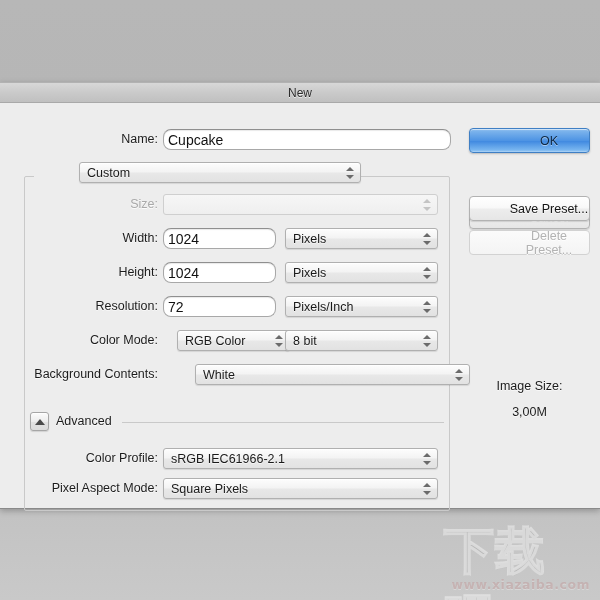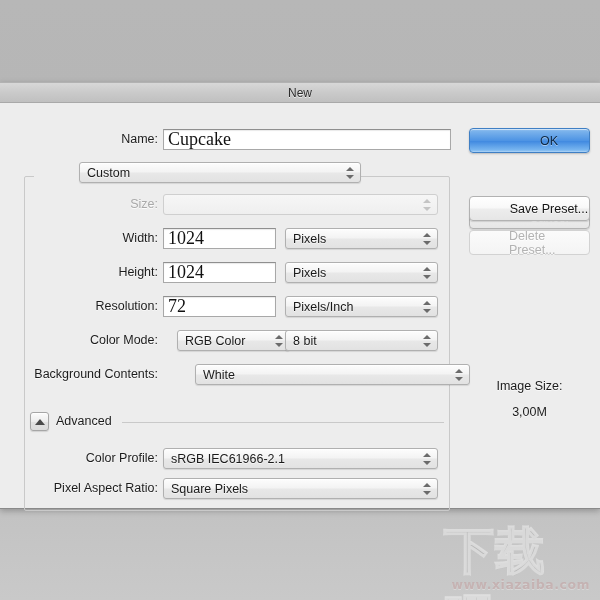--- a/index.html
+++ b/index.html
@@ -83,27 +83,27 @@
     text-shadow: 0 1px 0 rgba(255,255,255,.65);
   }
   .lbl.dim { color: #a9a9a9; text-shadow: 0 1px 0 rgba(255,255,255,.8); }
 
   .tfield {
     position: absolute;
     height: 21px;
     background: #fff;
     border: 1px solid #a8a8a8;
     border-top-color: #8f8f8f;
-    border-radius: 0;
-    font-size: 18px;
+    border-radius: 8px;
+    font-size: 14px;
     color: #111;
     padding: 0 4px;
     display: flex;
     align-items: center;
-    font-family: Liberation Serif, serif;
+    font-family: Liberation Sans, sans-serif;
     box-shadow: inset 0 1px 1px rgba(0,0,0,.09);
   }
 
   .popup {
     position: absolute;
     height: 21px;
     background: linear-gradient(to bottom, #fdfdfd 0%, #f3f3f3 48%, #e8e8e8 52%, #e2e2e2 100%);
     border: 1px solid #b0b0b0;
     border-radius: 3px;
     font-size: 12.5px;
@@ -205,20 +205,21 @@
     color: #0d2844;
     text-shadow: 0 1px 0 rgba(255,255,255,.45);
     box-shadow: 0 1px 2px rgba(0,0,0,.22), inset 0 1px 0 rgba(255,255,255,.5);
   }
   .btn.disabled {
     color: #b3b3b3;
     background: linear-gradient(to bottom, #fbfbfb 0%, #f4f4f4 100%);
     border-color: #d2d2d2;
     box-shadow: none;
     text-shadow: 0 1px 0 rgba(255,255,255,.85);
+    text-align: center;
   }
 
   #imagesize-block {
     position: absolute;
     left: 469px; top: 276px;
     width: 121px;
     text-align: center;
     font-size: 12.5px;
     color: #1c1c1c;
     text-shadow: 0 1px 0 rgba(255,255,255,.65);
@@ -330,21 +331,21 @@
 
     <div class="lbl" style="left:40px; top:348px; width:118px;">Color Profile:</div>
     <div class="popup" style="left:163px; top:345px; width:275px;">
       <span>sRGB IEC61966-2.1</span>
       <span class="arrows">
           <i class="up"></i>
           <i class="down"></i>
         </span>
     </div>
 
-    <div class="lbl" style="left:20px; top:378px; width:138px;">Pixel Aspect Ratio:</div>
+    <div class="lbl" style="left:20px; top:378px; width:138px;">Pixel Aspect Mode:</div>
     <div class="popup" style="left:163px; top:375px; width:275px;">
       <span>Square Pixels</span>
       <span class="arrows">
           <i class="up"></i>
           <i class="down"></i>
         </span>
     </div>
 
     <div class="btn primary" style="top:25px;">OK</div>
     <div class="btn" style="top:59px;margin-top:42px;">Cancel</div>

